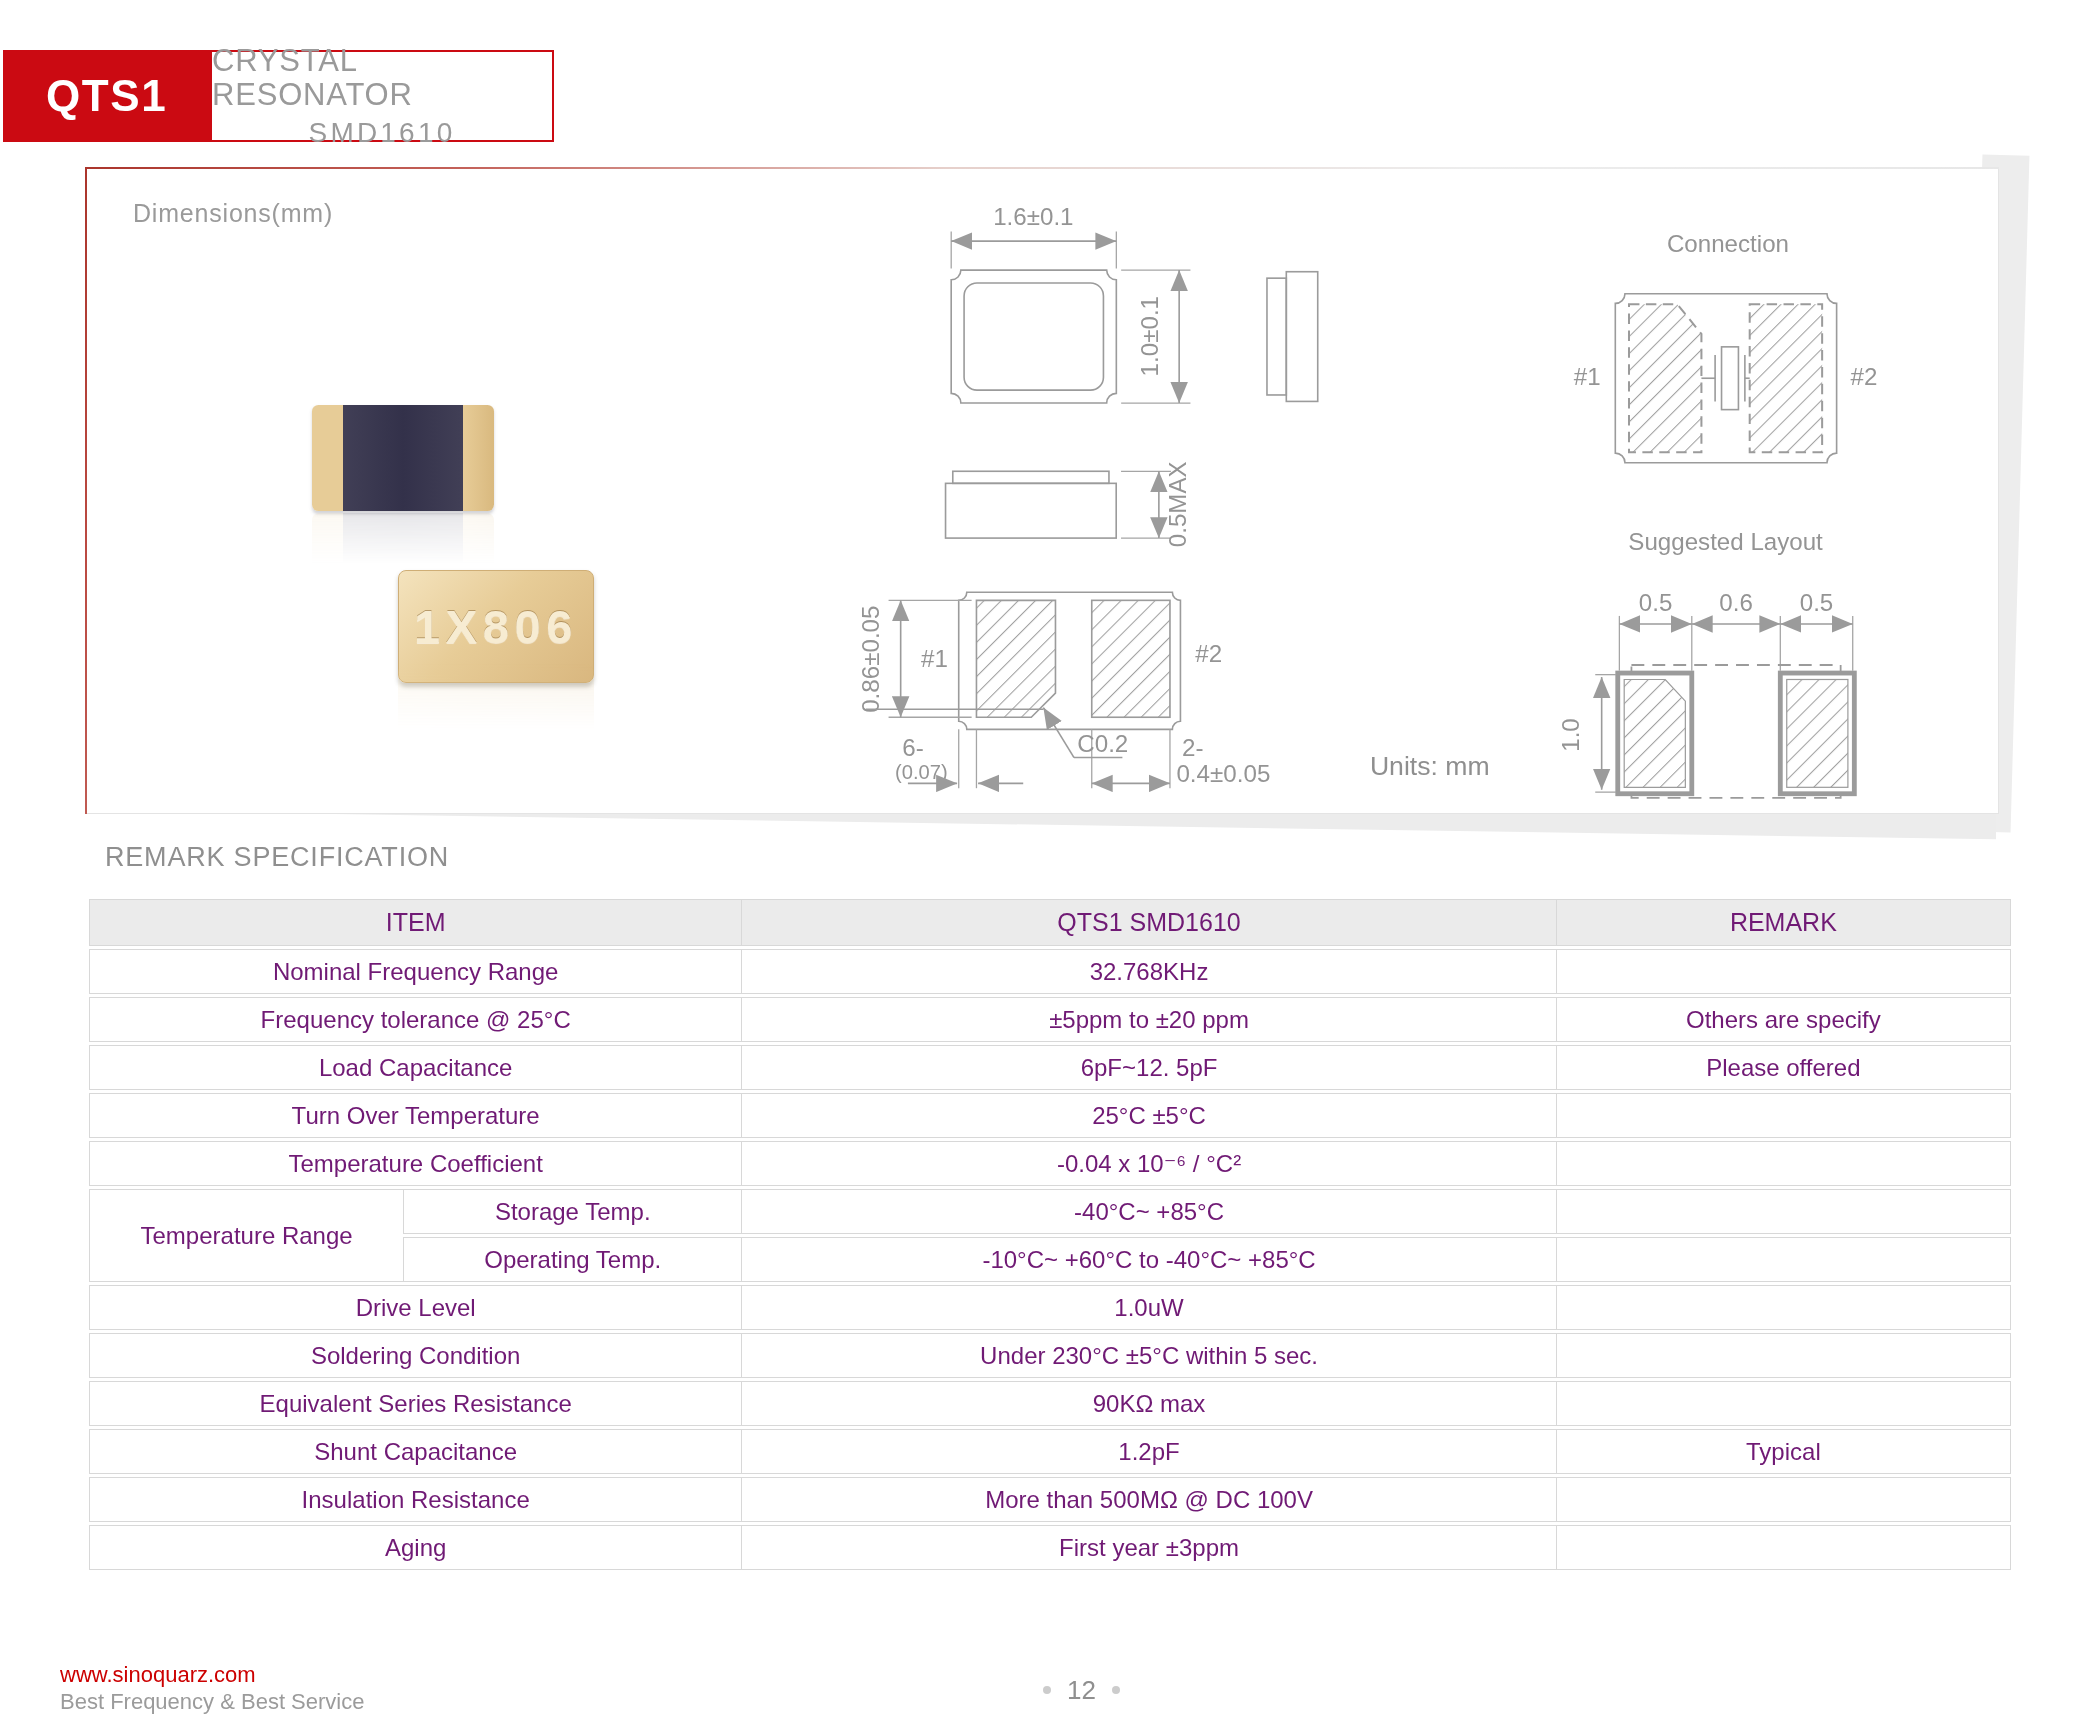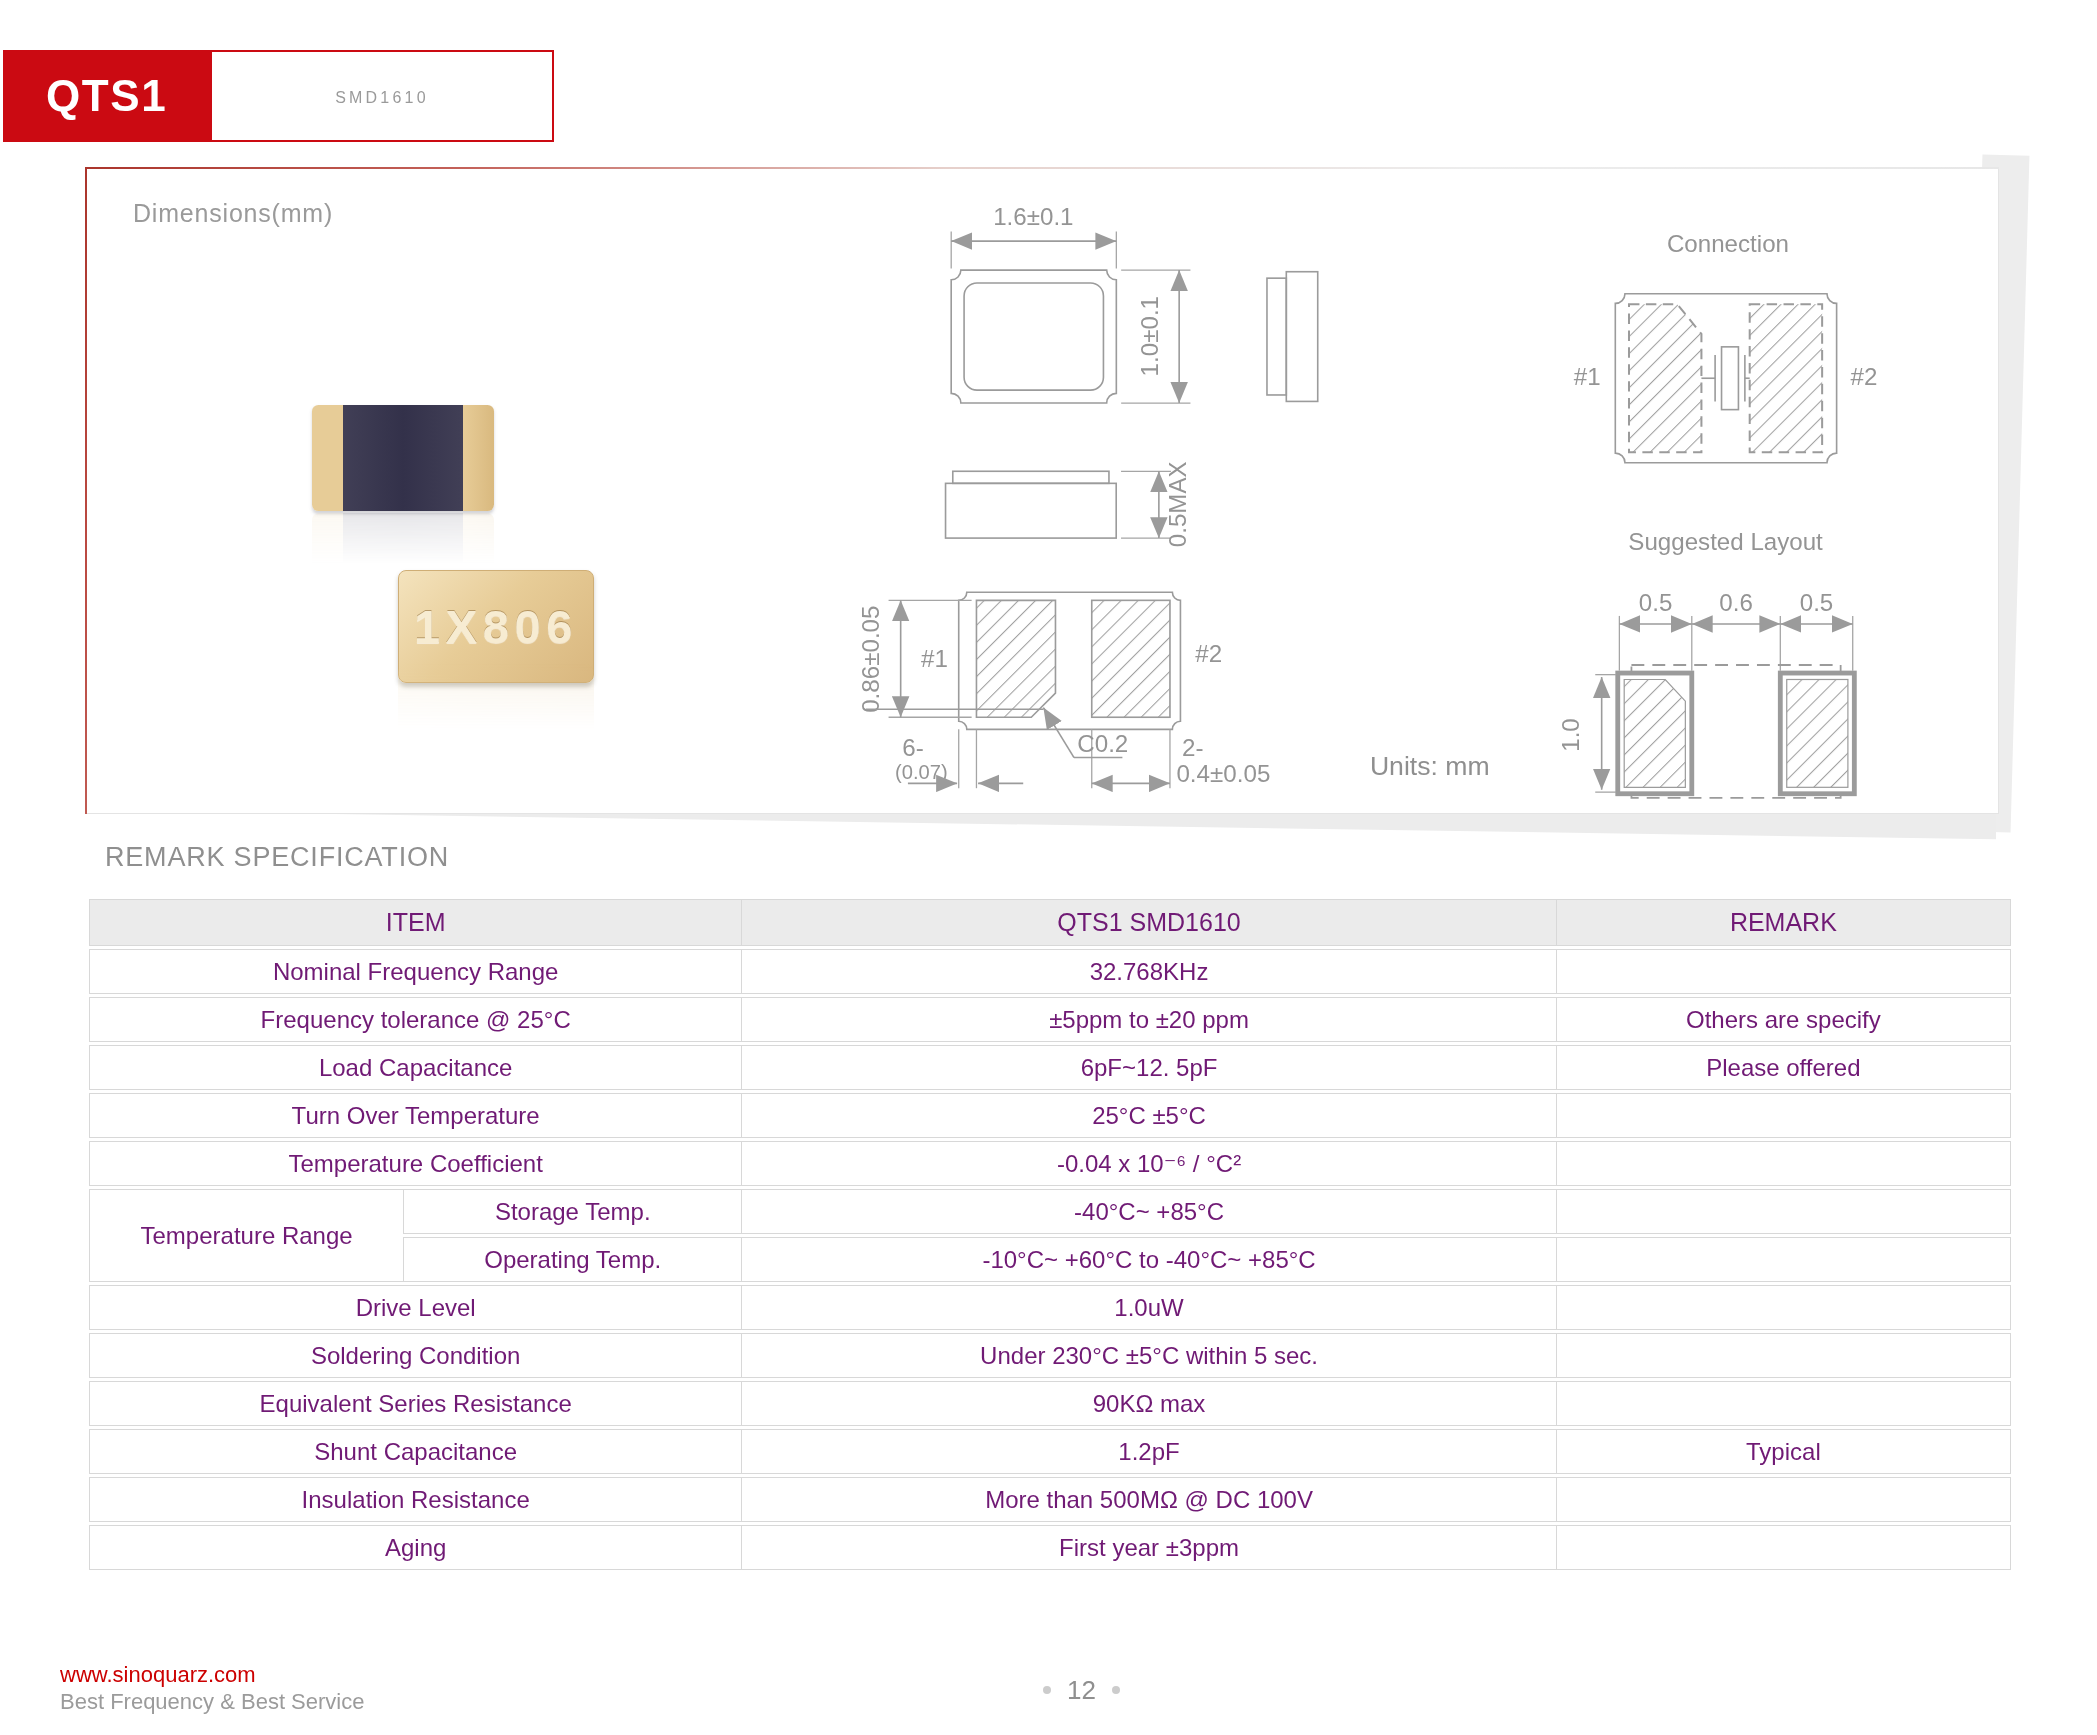--- a/index.html
+++ b/index.html
@@ -14,21 +14,21 @@
     left:3.2px;top:50px;width:207px;height:92px;background:#cb0a12;
     display:flex;align-items:center;justify-content:center;z-index:3;
   }
   .brand-text{color:#ffffff;font-weight:bold;font-size:44px;letter-spacing:1.6px;}
   .title-box{
     left:210px;top:50px;width:344px;height:92px;background:#ffffff;
     border:2.4px solid #cb0a12;box-sizing:border-box;z-index:3;
     display:flex;flex-direction:column;align-items:center;justify-content:center;
   }
   .title-main{color:#9a9a9a;font-size:31px;letter-spacing:0.8px;line-height:1.1;}
-  .title-sub{color:#9a9a9a;font-size:16px;letter-spacing:3.2px;margin-top:4.8px;}
+  .title-sub{color:#9a9a9a;font-size:28px;letter-spacing:3.2px;margin-top:4.8px;}
 
   
   .page-curl-right{
     left:1973px;top:155px;width:47px;height:677px;background:#ededed;
     transform:rotate(1.6deg);z-index:0;
   }
   .page-curl-bottom{
     left:85px;top:812px;width:1911px;height:32px;background:#ececec;
     clip-path:polygon(6% 0,100% 0,100% 85%);z-index:0;
   }
@@ -120,20 +120,21 @@
     <marker id="arw" viewBox="0 0 12 10" markerWidth="13" markerHeight="11" refX="12" refY="5" orient="auto-start-reverse">
       <path d="M0,0 L12,5 L0,10 Z" fill="#9b9b9b"></path>
     </marker>
   </defs>
 </svg>
 
 <div class="abs brand-block">
   <span class="brand-text">QTS1</span>
 </div>
 <div class="abs title-box">
+  <div class="title-main">CRYSTAL RESONATOR</div>
   <div class="title-sub">SMD1610</div>
 </div>
 
 <div class="abs page-curl-right"></div>
 <div class="abs page-curl-bottom"></div>
 <div class="abs dim-panel"></div>
 <div class="abs panel-top-border"></div>
 <div class="abs panel-left-border"></div>
 <div class="abs dims-label">Dimensions(mm)</div>
 

